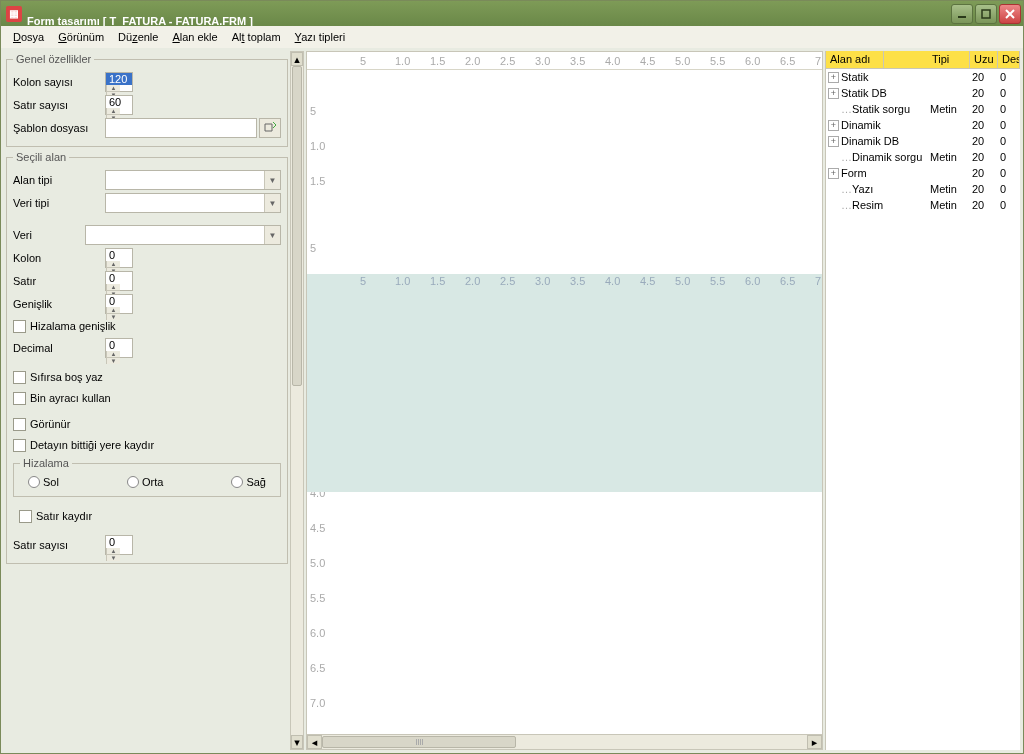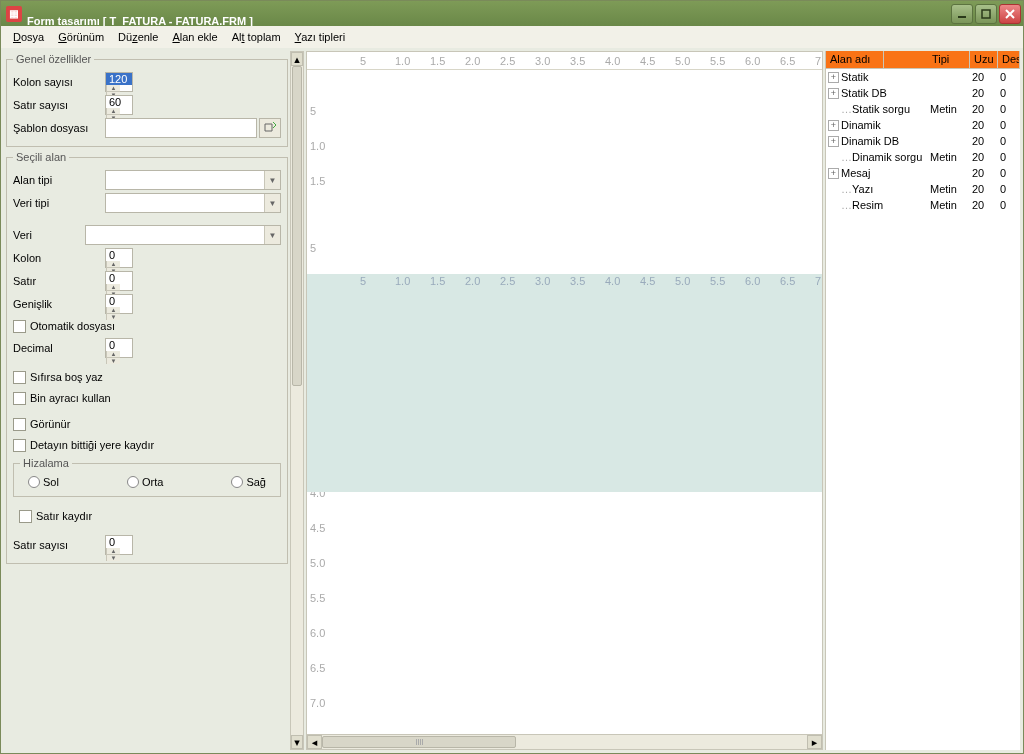--- a/index.html
+++ b/index.html
@@ -62,21 +62,21 @@
 .ruler-v span { position:absolute; left:3px; }
 .band { position:absolute; left:0; right:0; background:#d8e8e4; }
 .hsbar { height: 15px; background:#eceade; border-top:1px solid #c8c6b8; display:flex; align-items:center; }
 .hsbar-btn { width:15px; height:100%; border:1px solid #c0beb0; background:#e0dece; display:flex; align-items:center; justify-content:center; cursor:pointer; }
 .hsbar-track { flex:1; height:100%; position:relative; }
 .hsbar-thumb { position:absolute; left:0; width:40%; top:1px; bottom:1px; background:#d8d6c8; border:1px solid #b8b6a8; border-radius:2px; display:flex; align-items:center; justify-content:center; }
 .grip { display:flex; gap:1px; }
 .grip i { width:1px; height:6px; background:#aaa; display:block; }
 
 .rightpanel { width: 195px; border-left:1px solid #c8c6b8; background:#fff; display:flex; flex-direction:column; }
-.rhdr { display:flex; height: 18px; border-bottom: 1px solid #c8c6b8; background:#f97316; }
+.rhdr { display:flex; height: 18px; border-bottom: 1px solid #c8c6b8; background:#fde047; }
 .rhdr div { padding: 2px 4px; border-right:1px solid #c8c6b8; overflow:hidden; white-space:nowrap; }
 .col-name { flex:1; }
 .col-tipi { width: 42px; margin-left: 44px; }
 .col-uzu { width: 28px; text-align: right; }
 .col-des { width: 22px; }
 .rlist { flex:1; overflow:hidden; }
 .rrow { display:flex; height: 16px; align-items:center; padding-left: 2px; }
 .rrow .exp { width:11px; height:11px; border:1px solid #aaa; display:flex; align-items:center; justify-content:center; font-size:9px; margin-right:2px; color:#666; cursor:pointer; line-height:1; }
 .rrow .noexp { width:13px; }
 .rrow .dots { color:#aaa; margin-right:2px; letter-spacing:-2px; }
@@ -210,21 +210,21 @@
             <div class="spin">
                 <input value="0" style="">
                 <div class="spinbtns">
                   <div class="spinbtn">▲</div>
                   <div class="spinbtn">▼</div>
                 </div>
               </div>
             </div>
           <div class="chkrow">
               <div class="chk"></div>
-              <span>Otomatik dosyası</span>
+              <span>Hizalama genişlik</span>
             </div>
           <div class="row">
               <div class="lbl">Decimal</div>
             <div class="spin">
                 <input value="0" style="">
                 <div class="spinbtns">
                   <div class="spinbtn">▲</div>
                   <div class="spinbtn">▼</div>
                 </div>
               </div>
@@ -409,21 +409,21 @@
           <div class="rrow">
             <div class="noexp"></div>
             <span class="dots">…</span>
             <div class="rname">Dinamik sorgu</div>
             <div class="rtipi">Metin</div>
             <div class="ruzu">20</div>
             <div class="rdes">0</div>
           </div>
           <div class="rrow">
             <div class="exp">+</div>
-            <div class="rname">Mesaj</div>
+            <div class="rname">Form</div>
             <div class="rtipi"></div>
             <div class="ruzu">20</div>
             <div class="rdes">0</div>
           </div>
           <div class="rrow">
             <div class="noexp"></div>
             <span class="dots">…</span>
             <div class="rname">Yazı</div>
             <div class="rtipi">Metin</div>
             <div class="ruzu">20</div>

